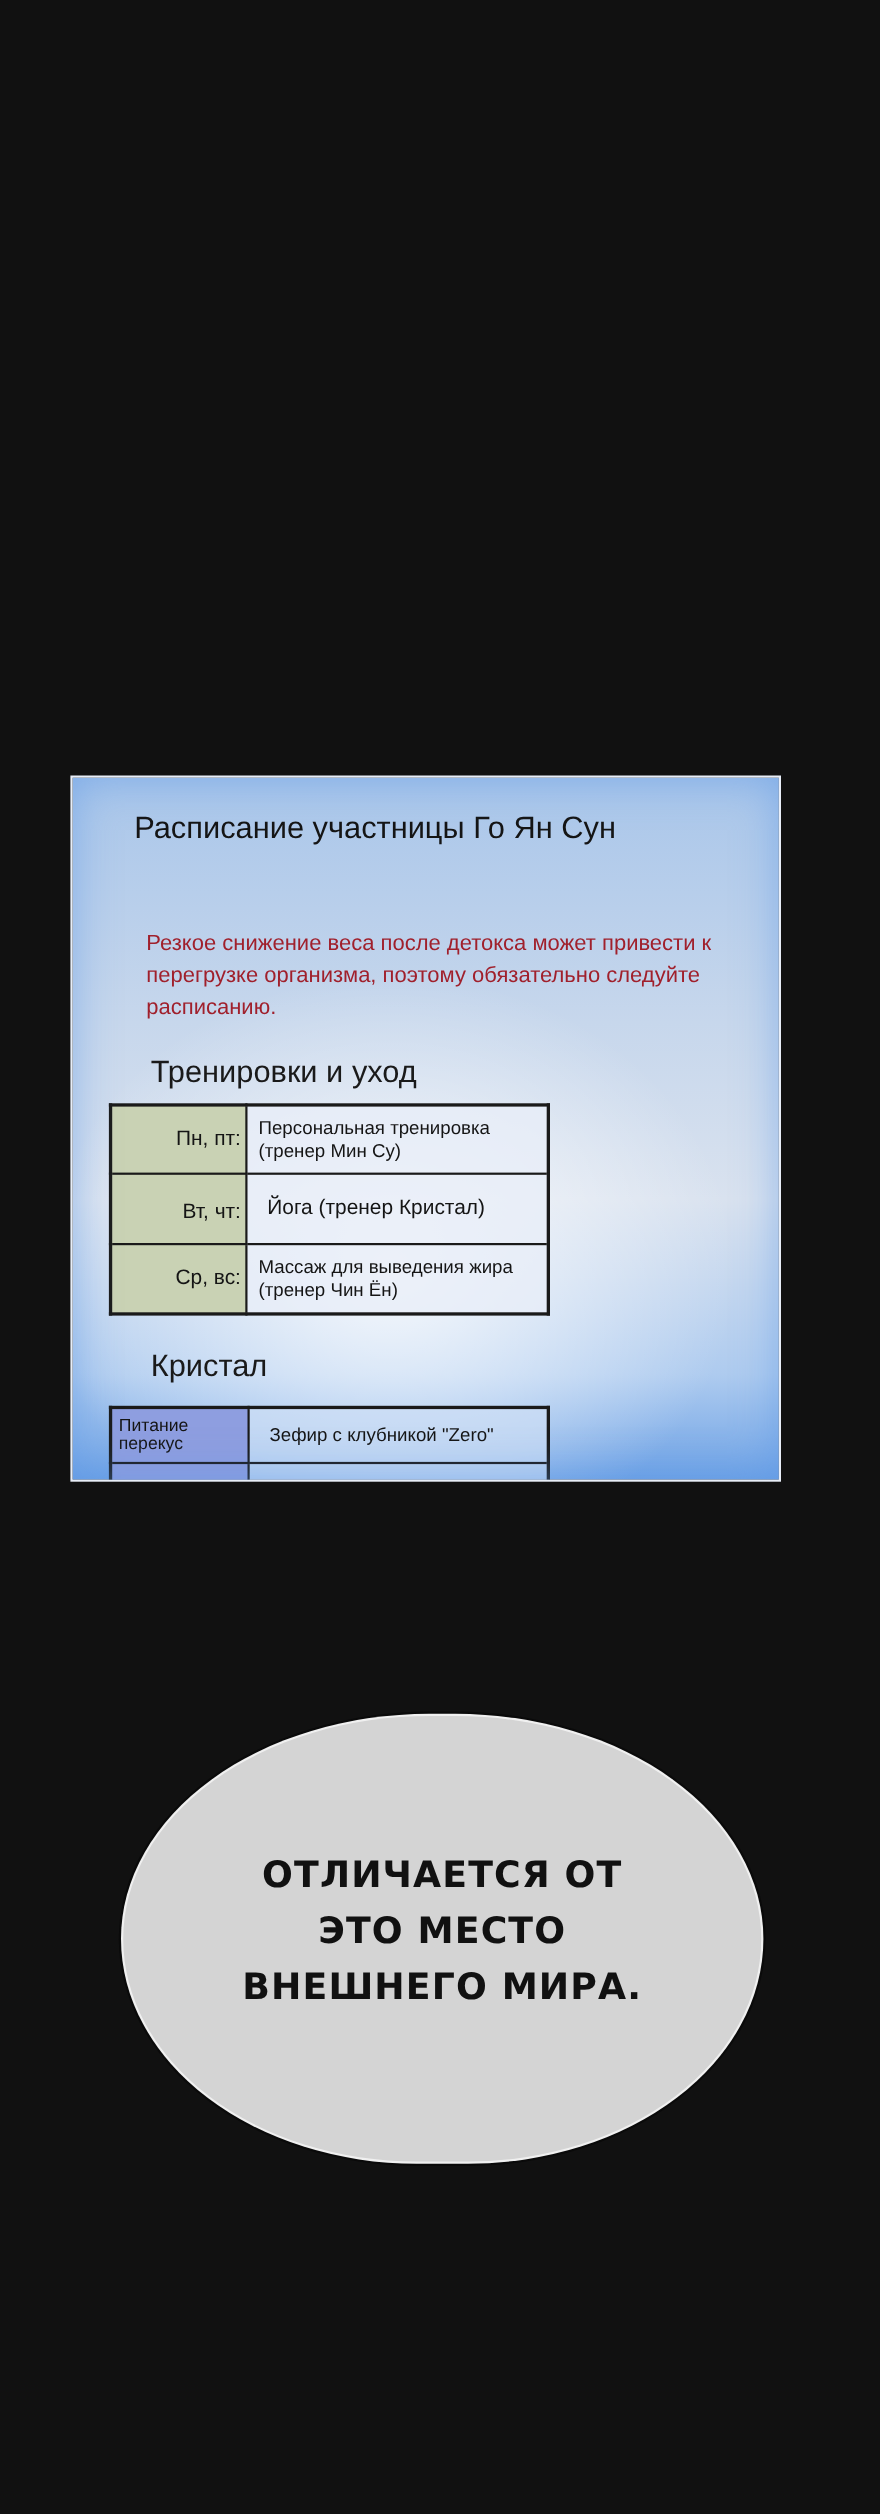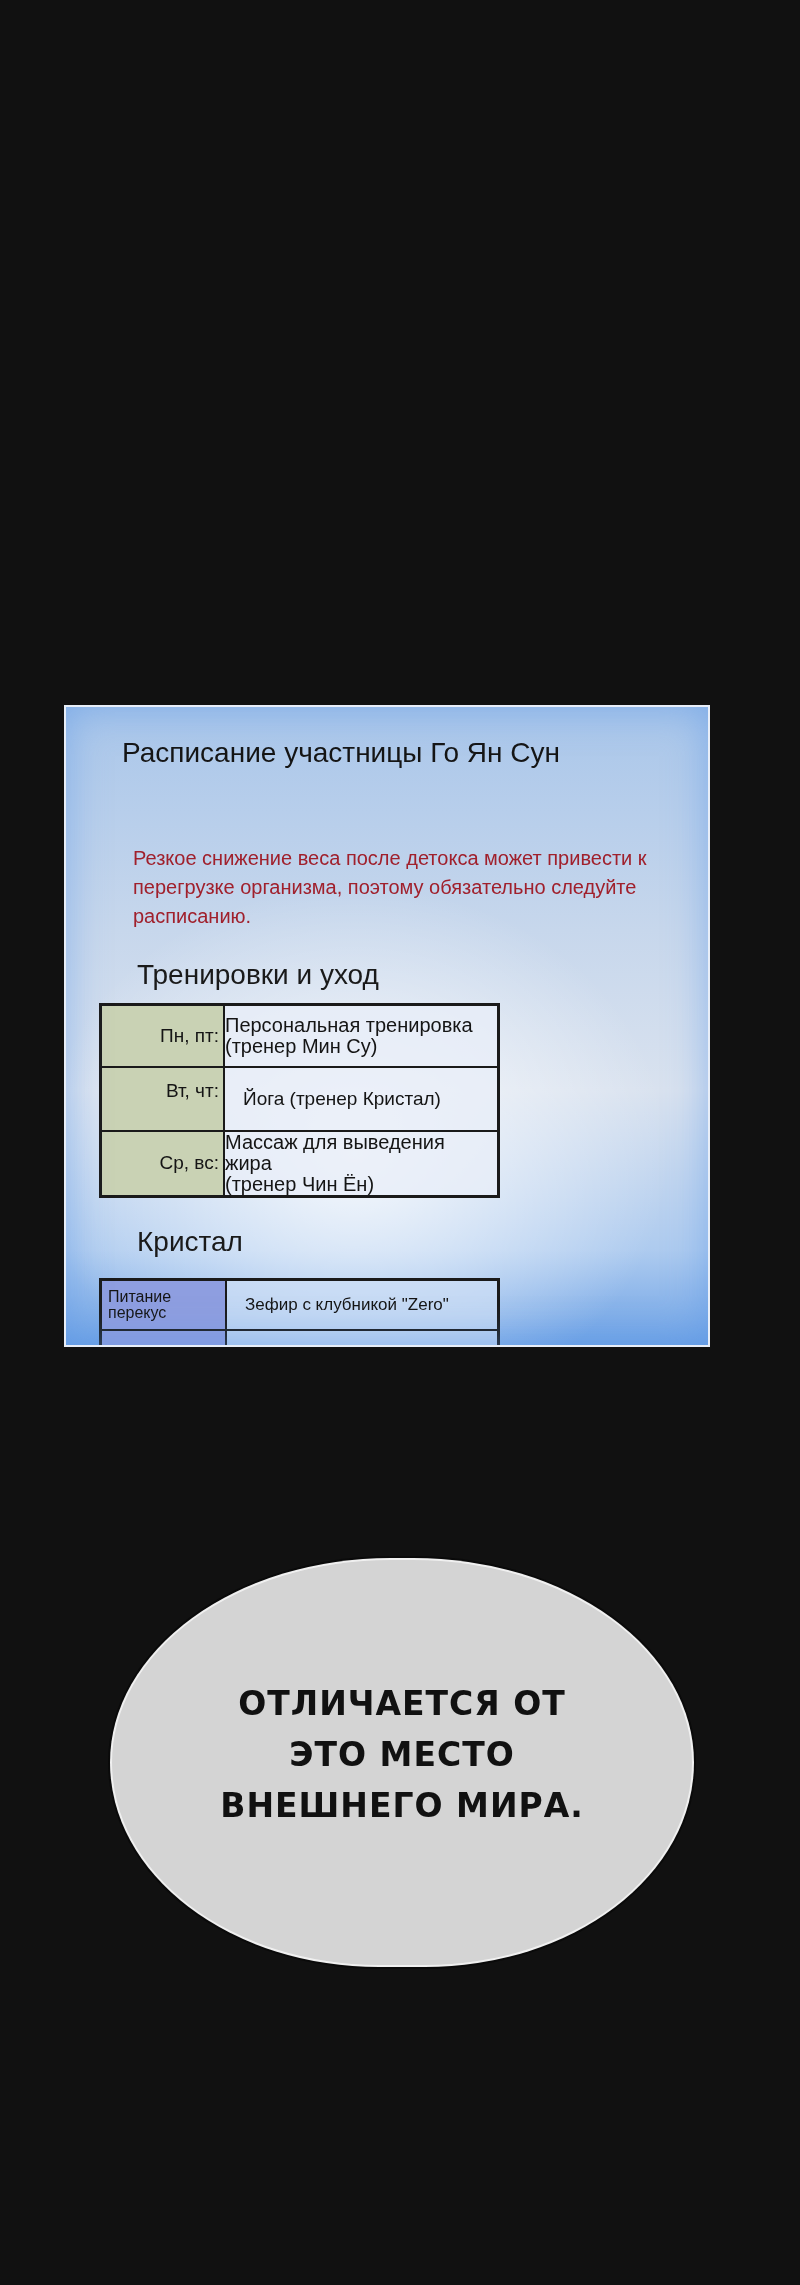--- a/index.html
+++ b/index.html
@@ -45,28 +45,28 @@
     }
     table.sched td {
       border: 2px solid #1a1a1a; padding: 0; vertical-align: middle;
     }
     .t1 { left: 33px; top: 296px; width: 401px; }
     .t1 td.day {
       width: 117px; background: #c9d2b4; text-align: right;
       padding-right: 4px; font-size: 19px; color: #151515;
     }
     .t1 td.act {
-      background: rgba(232,238,248,0.75); font-size: 20px; line-height: 21px;
-      color: #151515; 
+      background: rgba(232,238,248,0.75); font-size: 17px; line-height: 21px;
+      color: #151515; padding-left: 10px;
     }
     .t1 tr.r1 { height: 62px; }
     .t1 tr.r2 { height: 64px; }
     .t1 tr.r3 { height: 64px; }
     .t1 tr.r2 td.act { padding-left: 18px; font-size: 19px; }
-    .t1 tr.r2 td.day { vertical-align: top; padding-top: 12px; }
+    .t1 tr.r2 td.day { vertical-align: top; padding-top: 23px; }
     .t2 { left: 33px; top: 571px; width: 401px; }
     .t2 td.meal {
       width: 117px; background: #8e9ee0; font-size: 16px; line-height: 16px;
       color: #151515; padding-left: 6px;
     }
     .t2 td.food {
       background: rgba(205,222,245,0.7); font-size: 17px; color: #151515; padding-left: 18px;
     }
     .t2 tr.r1 { height: 50px; }
     .t2 tr.r2 { height: 20px; }

